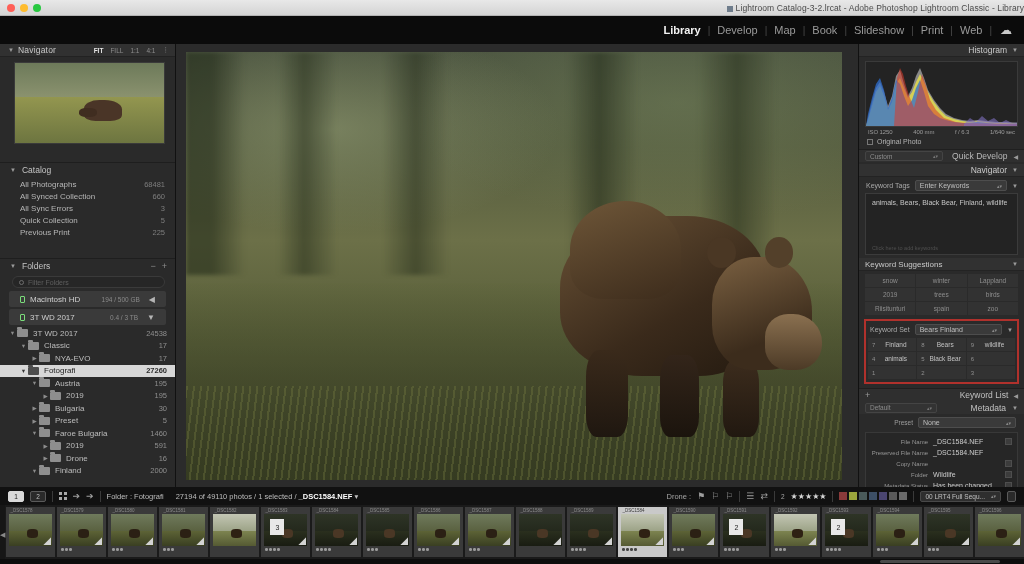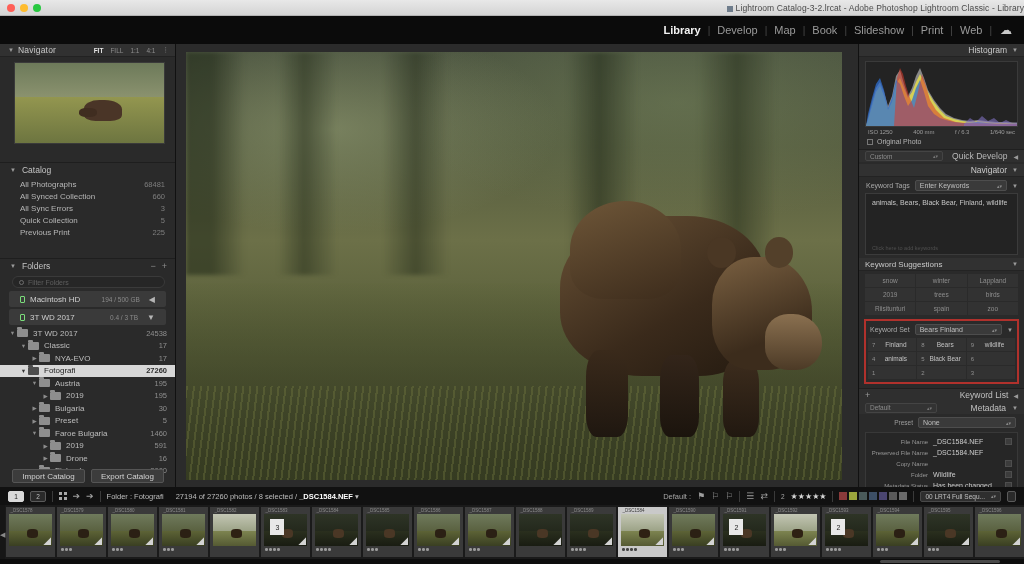--- a/index.html
+++ b/index.html
@@ -512,24 +512,20 @@
           <span class="fcnt">16</span>
         </div>
         <div class="frow">
           <span class="fdisc" style="margin-left: 30px;">▼</span>
           <span class="ficon"></span>
           <span>Finland</span>
           <span class="fcnt">2000</span>
         </div>
       </div>
 
-    <div class="btnrow">
-      <div class="lbtn">Import Catalog</div>
-      <div class="lbtn">Export Catalog</div>
-    </div>
   </div>
 
   <div class="center">
     <div class="photo-wrap">
       <div class="ph-bg"></div>
       <div class="ph-trees"></div>
       <div class="ph-grass"></div>
       <div class="ph-grass2"></div>
       <div class="bear">
         <div class="bear-body"></div>
@@ -737,23 +733,23 @@
     <span class="grid-ic">
         <i></i>
         <i></i>
         <i></i>
         <i></i>
       </span>
     <span class="arr">➔</span>
     <span class="arr">➔</span>
     <span class="tb-sep"></span>
     <span class="tb-text">Folder : Fotografi</span>
-    <span class="tb-text" style="margin-left:6px"><span>27194 of 27260 photos / 8 selected / </span><b>_DSC1584.NEF</b> <span>▾</span></span>
+    <span class="tb-text" style="margin-left:6px"><span>27194 of 49110 photos / 1 selected / </span><b>_DSC1584.NEF</b> <span>▾</span></span>
     <span class="tb-right">
-      <span>Default :</span>
+      <span>Drone :</span>
       <span class="arr">⚑</span>
       <span class="arr">⚐</span>
       <span class="arr">⚐</span>
       <span class="tb-sep"></span>
       <span class="arr">☰</span>
       <span class="arr">⇄</span>
       <span class="tb-sep"></span>
       <span style="font-size:6.5px">2</span>
       <span class="stars">★★★★★</span>
       <span class="tb-sep"></span>

